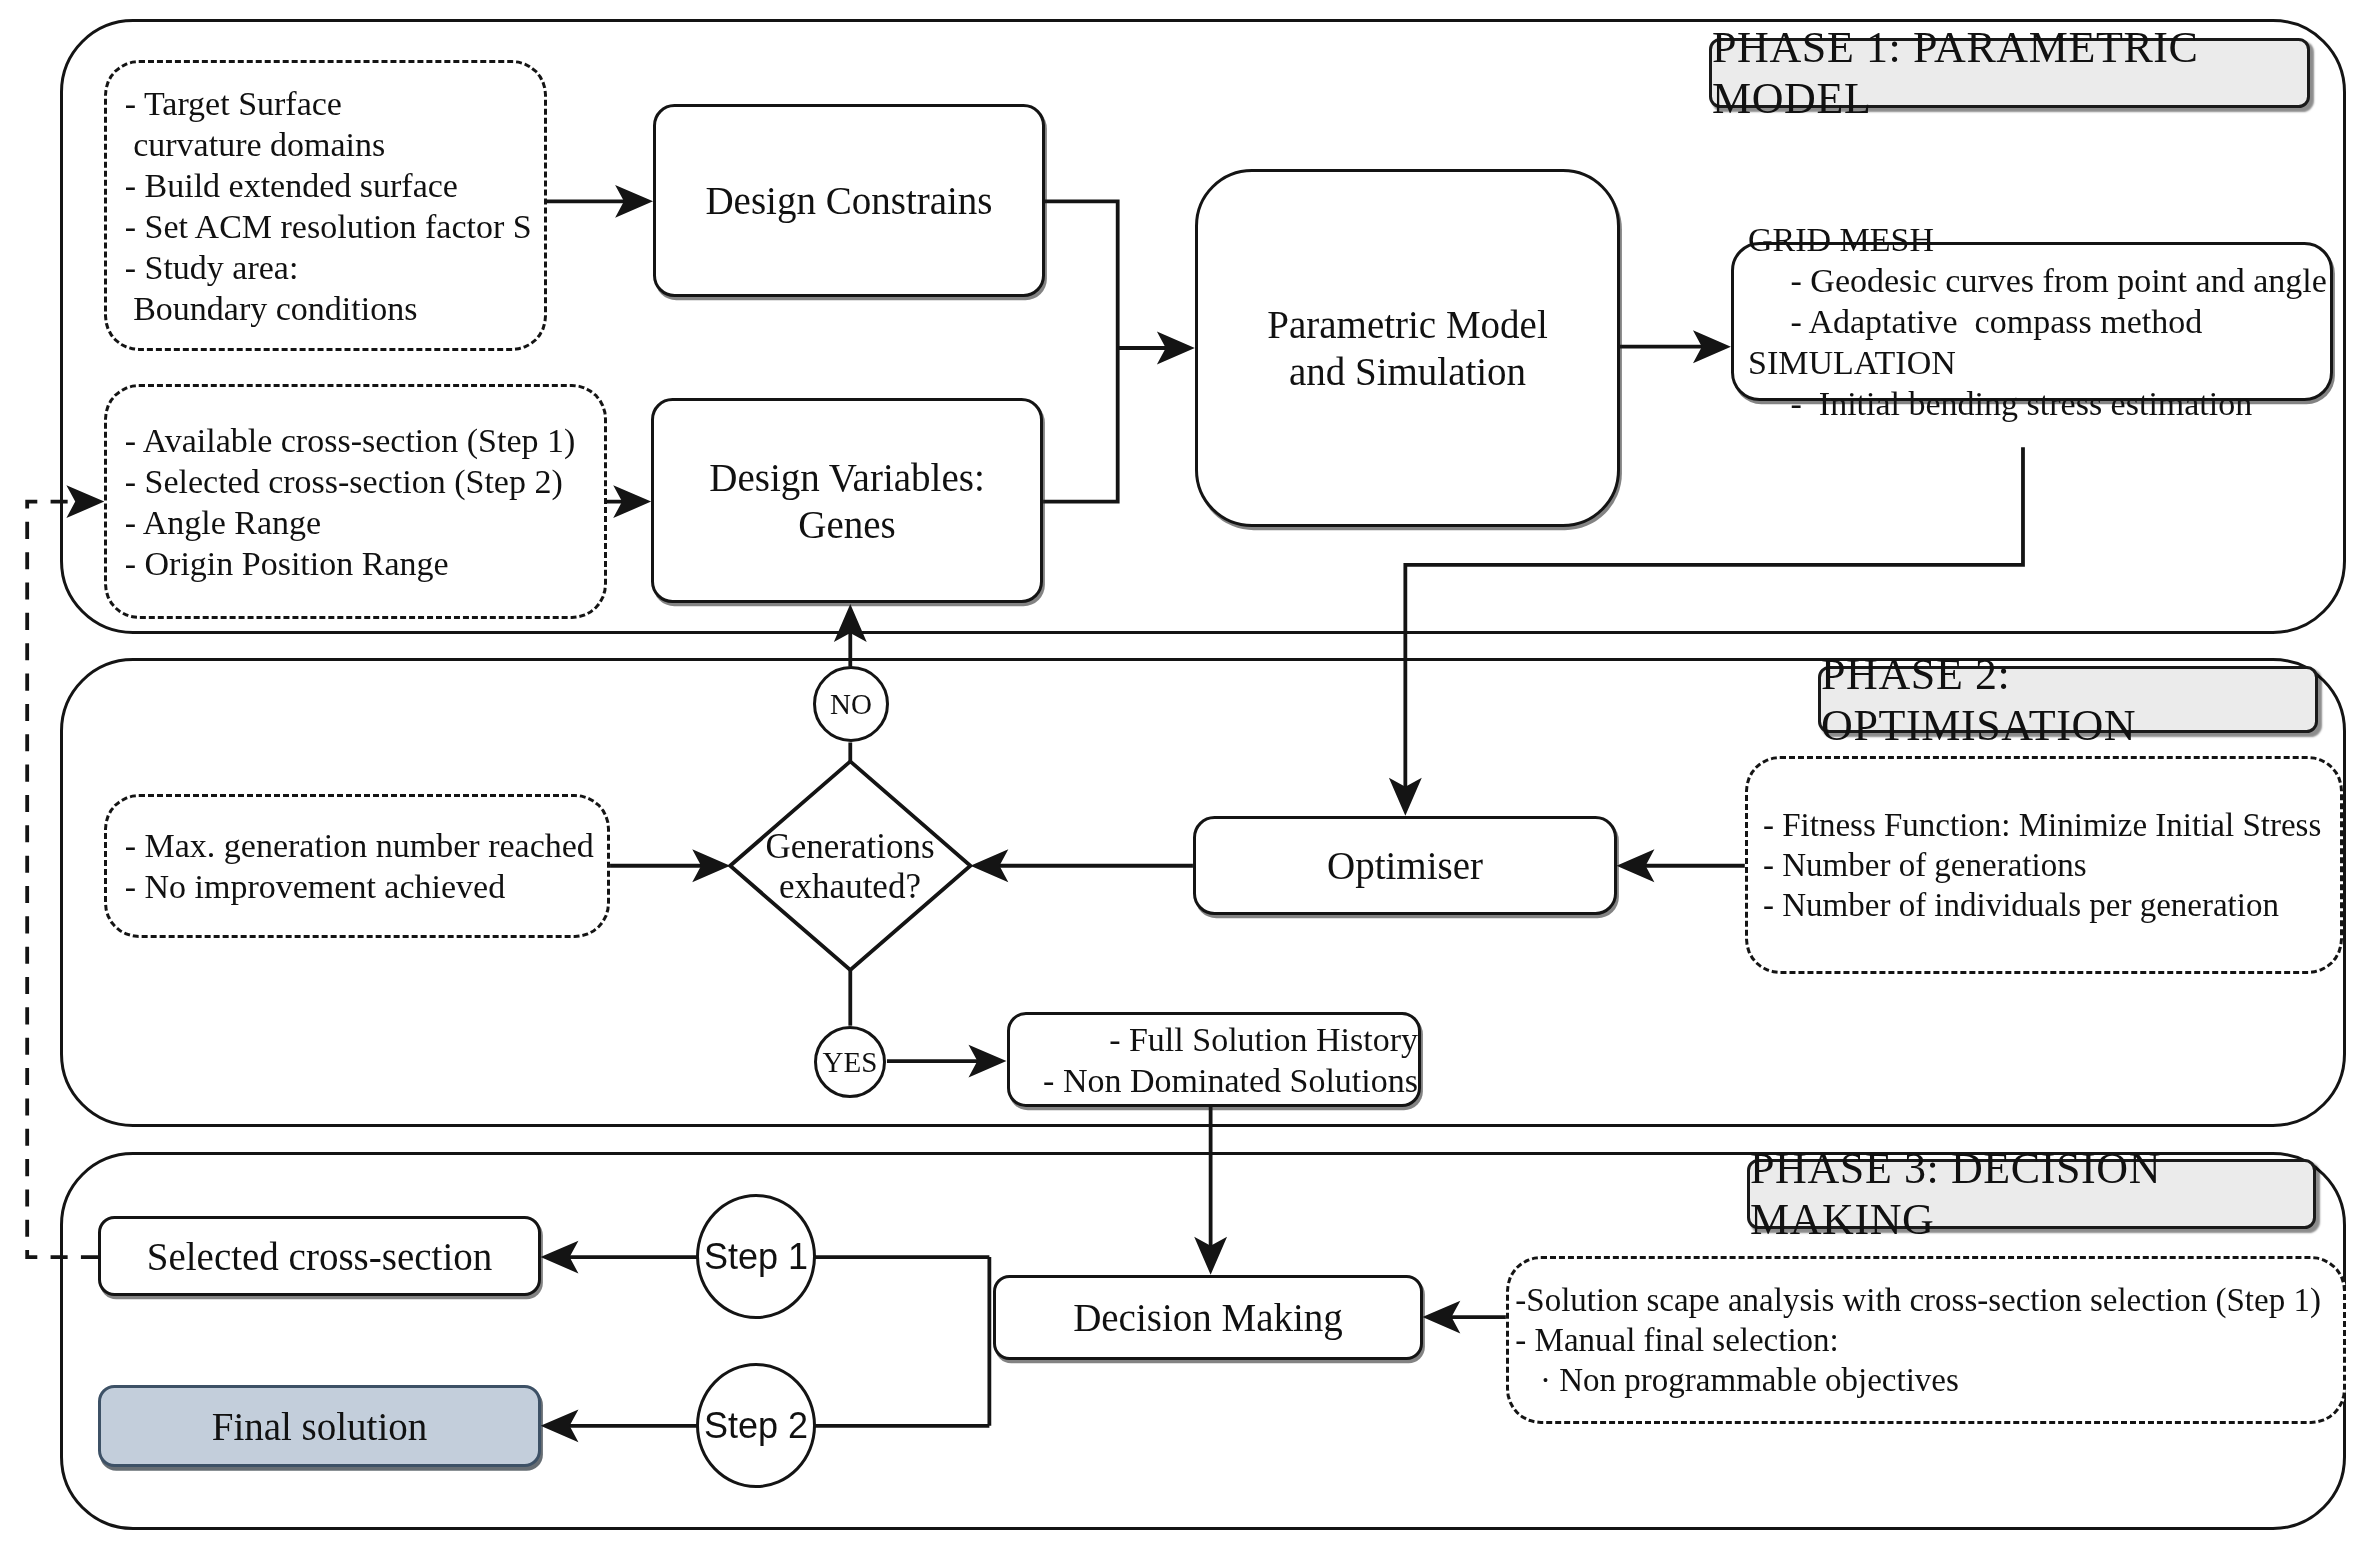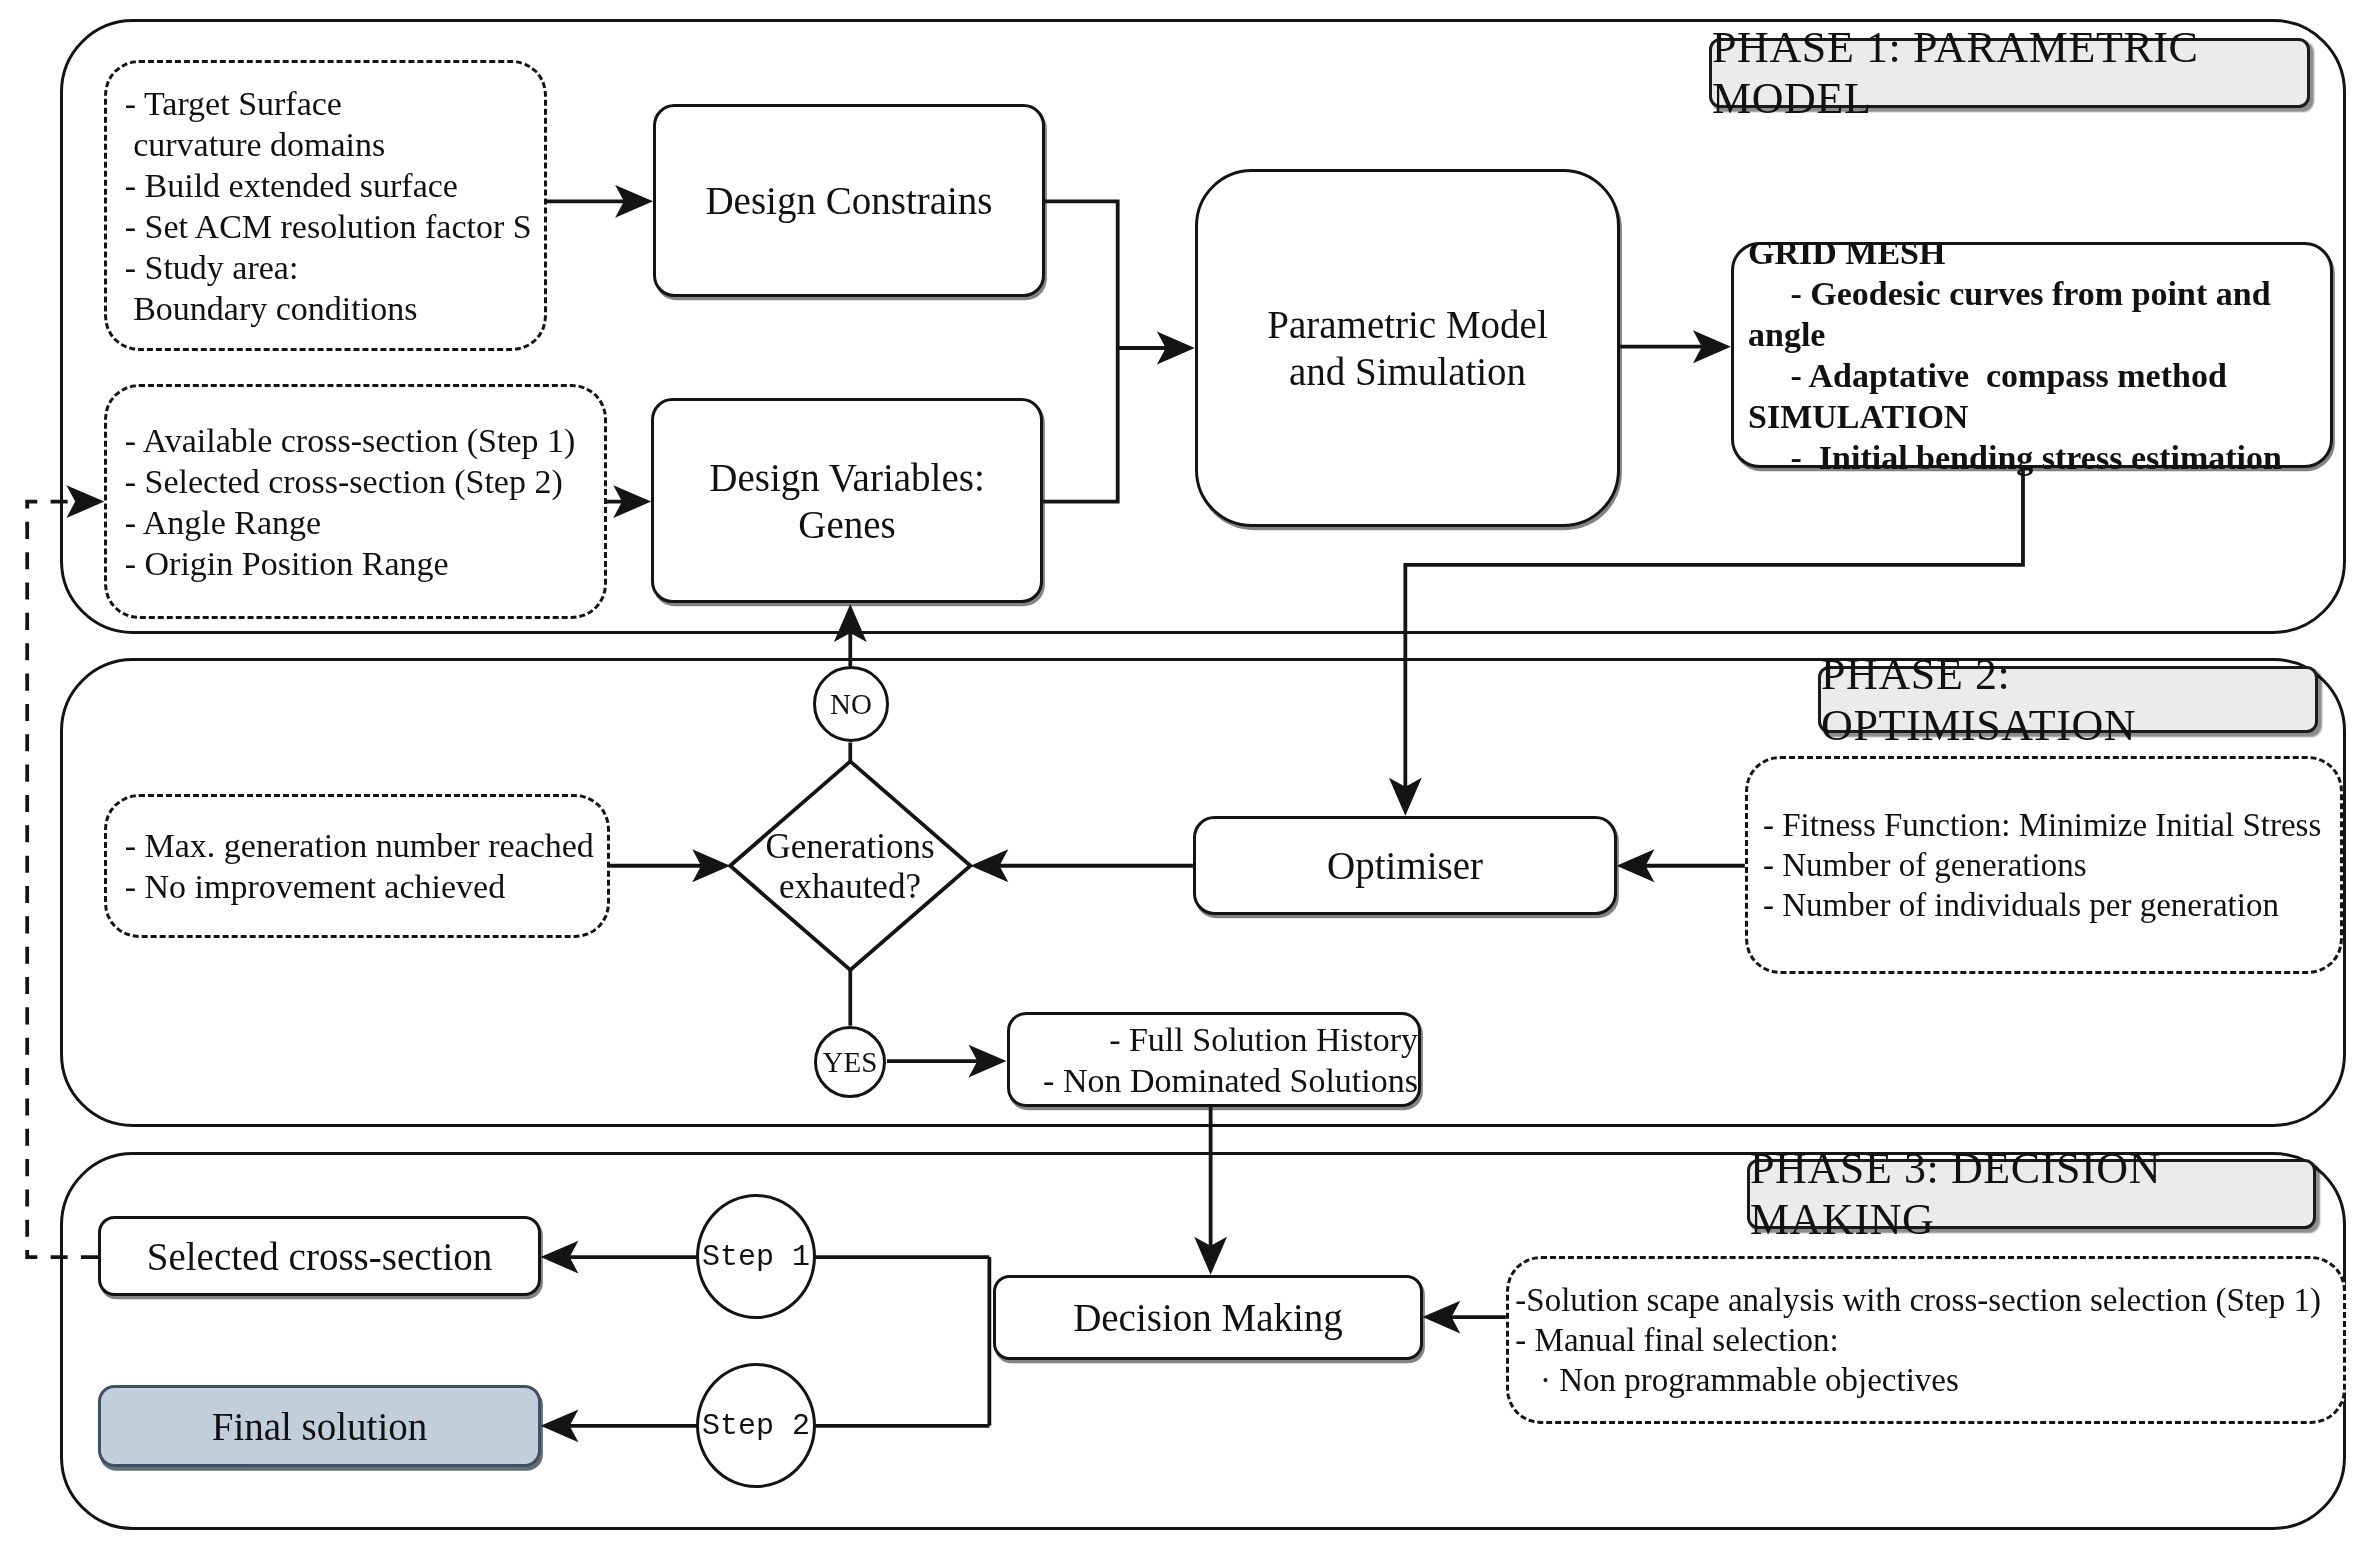--- a/index.html
+++ b/index.html
@@ -18,21 +18,21 @@
         font-size:39px;line-height:47px;box-shadow:1.9px 3.2px 0 rgba(30,30,30,0.55);}
   .biground{border-radius:57px;}
   
   .dashed{background:#ffffff;border:3.2px dashed #141414;border-radius:35px;
           display:flex;flex-direction:column;justify-content:center;}
   .list .ln{white-space:pre-wrap;font-size:34px;line-height:41px;}
   .small .ln{font-size:33px;line-height:40px;}
   
   .badge{background:#ffffff;border:3.2px solid #141414;border-radius:50%;
          display:flex;align-items:center;justify-content:center;font-size:29px;}
-  .stepbadge{font-family:Liberation Mono, monospace;font-size:30px;}
+  .stepbadge{font-family:Liberation Sans, sans-serif;font-size:36px;}
   .diamond-text{display:flex;align-items:center;justify-content:center;text-align:center;
          font-size:35px;line-height:40px;}
   .final{background:#c3cedb;border:3.8px solid #3d5166;box-shadow:1.9px 3.8px 0 rgba(20,30,40,0.65);}
   svg{position:absolute;left:0;top:0;}
 </style>
 </head>
 <body>
 
 <svg width="2377" height="1545" viewBox="0 0 3760 2443">
   <g stroke="#141414" stroke-width="6" fill="none">
@@ -111,21 +111,21 @@
 </div>
 
 <div class="abs node" style="left:651px;top:398px;width:392px;height:205px;padding:0 44px;">
   <span>Design Variables: Genes</span>
 </div>
 
 <div class="abs node biground" style="left:1195px;top:169px;width:425px;height:358px;padding:0 44px;">
   <span>Parametric Model and Simulation</span>
 </div>
 
-<div class="abs node list" style="left:1731px;top:242px;width:602px;height:226px;border-radius:28.5px;display:flex;flex-direction:column;align-items:flex-start;justify-content:center;text-align:left;padding:0 0 0 14px;font-weight:bold;">
+<div class="abs node list" style="left:1731px;top:242px;width:602px;height:159px;border-radius:28.5px;display:flex;flex-direction:column;align-items:flex-start;justify-content:center;text-align:left;padding:0 0 0 14px;">
   <div class="ln">GRID MESH</div>
   <div class="ln">     - Geodesic curves from point and angle</div>
   <div class="ln">     - Adaptative  compass method</div>
   <div class="ln">SIMULATION</div>
   <div class="ln">     -  Initial bending stress estimation</div>
 </div>
 
 <div class="abs dashed list" style="left:104px;top:794px;width:506px;height:144px;padding:0 0 0 17.7px;">
   <div class="ln">- Max. generation number reached</div>
   <div class="ln">- No improvement achieved</div>

